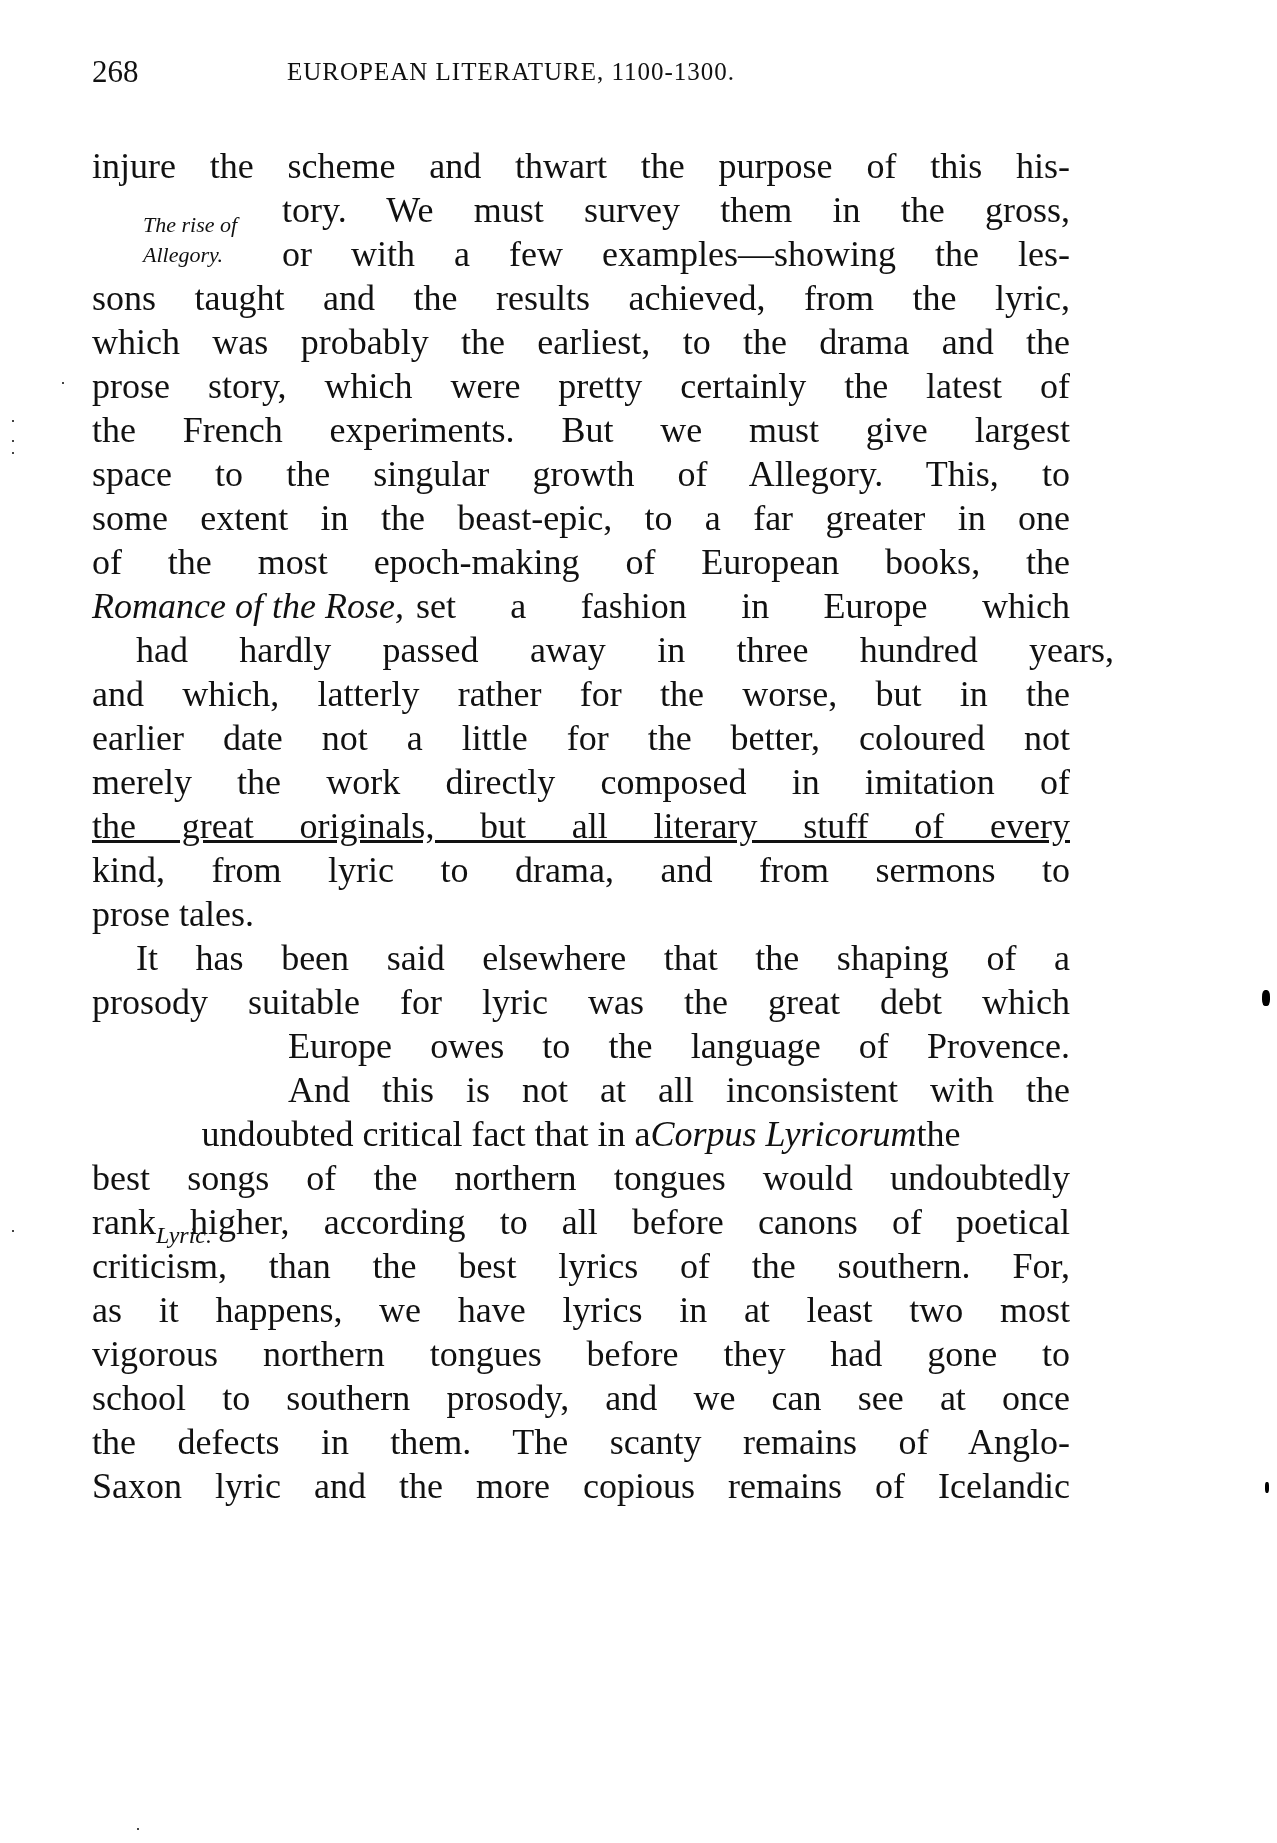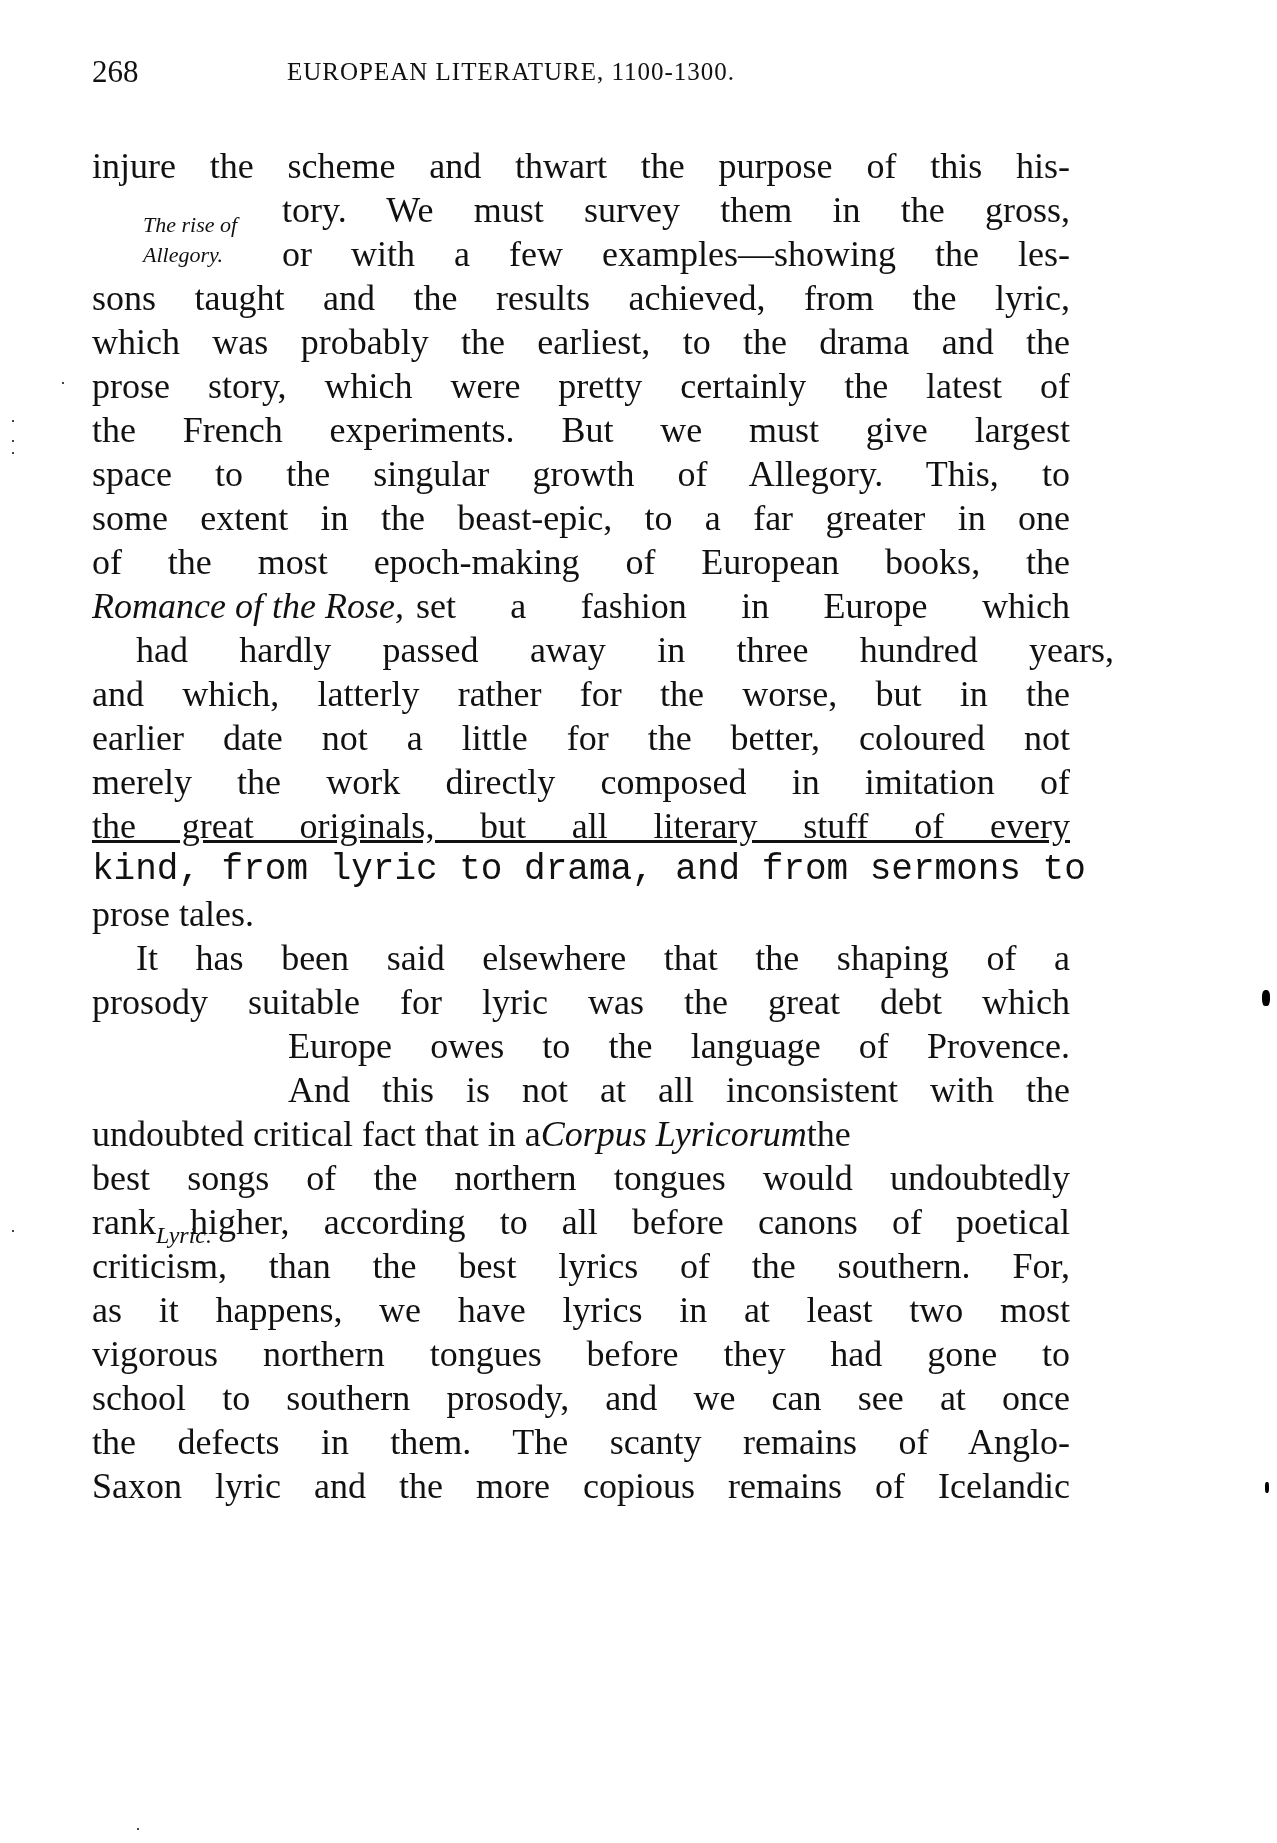--- a/index.html
+++ b/index.html
@@ -50,27 +50,27 @@
   <div class="line" style="top:396px;">of the most epoch-making of European books, the</div>
   <div class="line" style="top:440px; display:flex; justify-content:space-between; text-align-last:auto;">
     <i>Romance of the Rose,</i>
     <span style="flex:1; margin-left:12px; text-align:justify; text-align-last:justify;">set a fashion in Europe which</span>
   </div>
   <div class="line" style="top:484px;margin-left:44px;">had hardly passed away in three hundred years,</div>
   <div class="line" style="top:528px;">and which, latterly rather for the worse, but in the</div>
   <div class="line" style="top:572px;">earlier date not a little for the better, coloured not</div>
   <div class="line" style="top:616px;">merely the work directly composed in imitation of</div>
   <div class="line" style="top:660px;text-decoration:underline;">the great originals, but all literary stuff of every</div>
-  <div class="line" style="top:704px;font-family:Liberation Mono, monospace;">kind, from lyric to drama, and from sermons to</div>
+  <div class="line" style="top:704px;">kind, from lyric to drama, and from sermons to</div>
   <div class="line last" style="top:748px;">prose tales.</div>
   <div class="line para" style="top:792px;">It has been said elsewhere that the shaping of a</div>
   <div class="line" style="top:836px;">prosody suitable for lyric was the great debt which</div>
   <div class="line indent-lyric" style="top:880px;">Europe owes to the language of Provence.</div>
   <div class="line indent-lyric" style="top:924px;">And this is not at all inconsistent with the</div>
-  <div class="line" style="top:968px; display:flex; justify-content:flex-start; text-align-last:auto;">
+  <div class="line" style="top:968px; display:flex; justify-content:center; text-align-last:auto;">
     <span>undoubted critical fact that in a</span>
     <i>Corpus Lyricorum</i>
     <span>the</span>
   </div>
   <div class="line" style="top:1012px;">best songs of the northern tongues would undoubtedly</div>
   <div class="line" style="top:1056px;">rank higher, according to all before canons of poetical</div>
   <div class="line" style="top:1100px;">criticism, than the best lyrics of the southern.  For,</div>
   <div class="line" style="top:1144px;">as it happens, we have lyrics in at least two most</div>
   <div class="line" style="top:1188px;">vigorous northern tongues before they had gone to</div>
   <div class="line" style="top:1232px;">school to southern prosody, and we can see at once</div>

